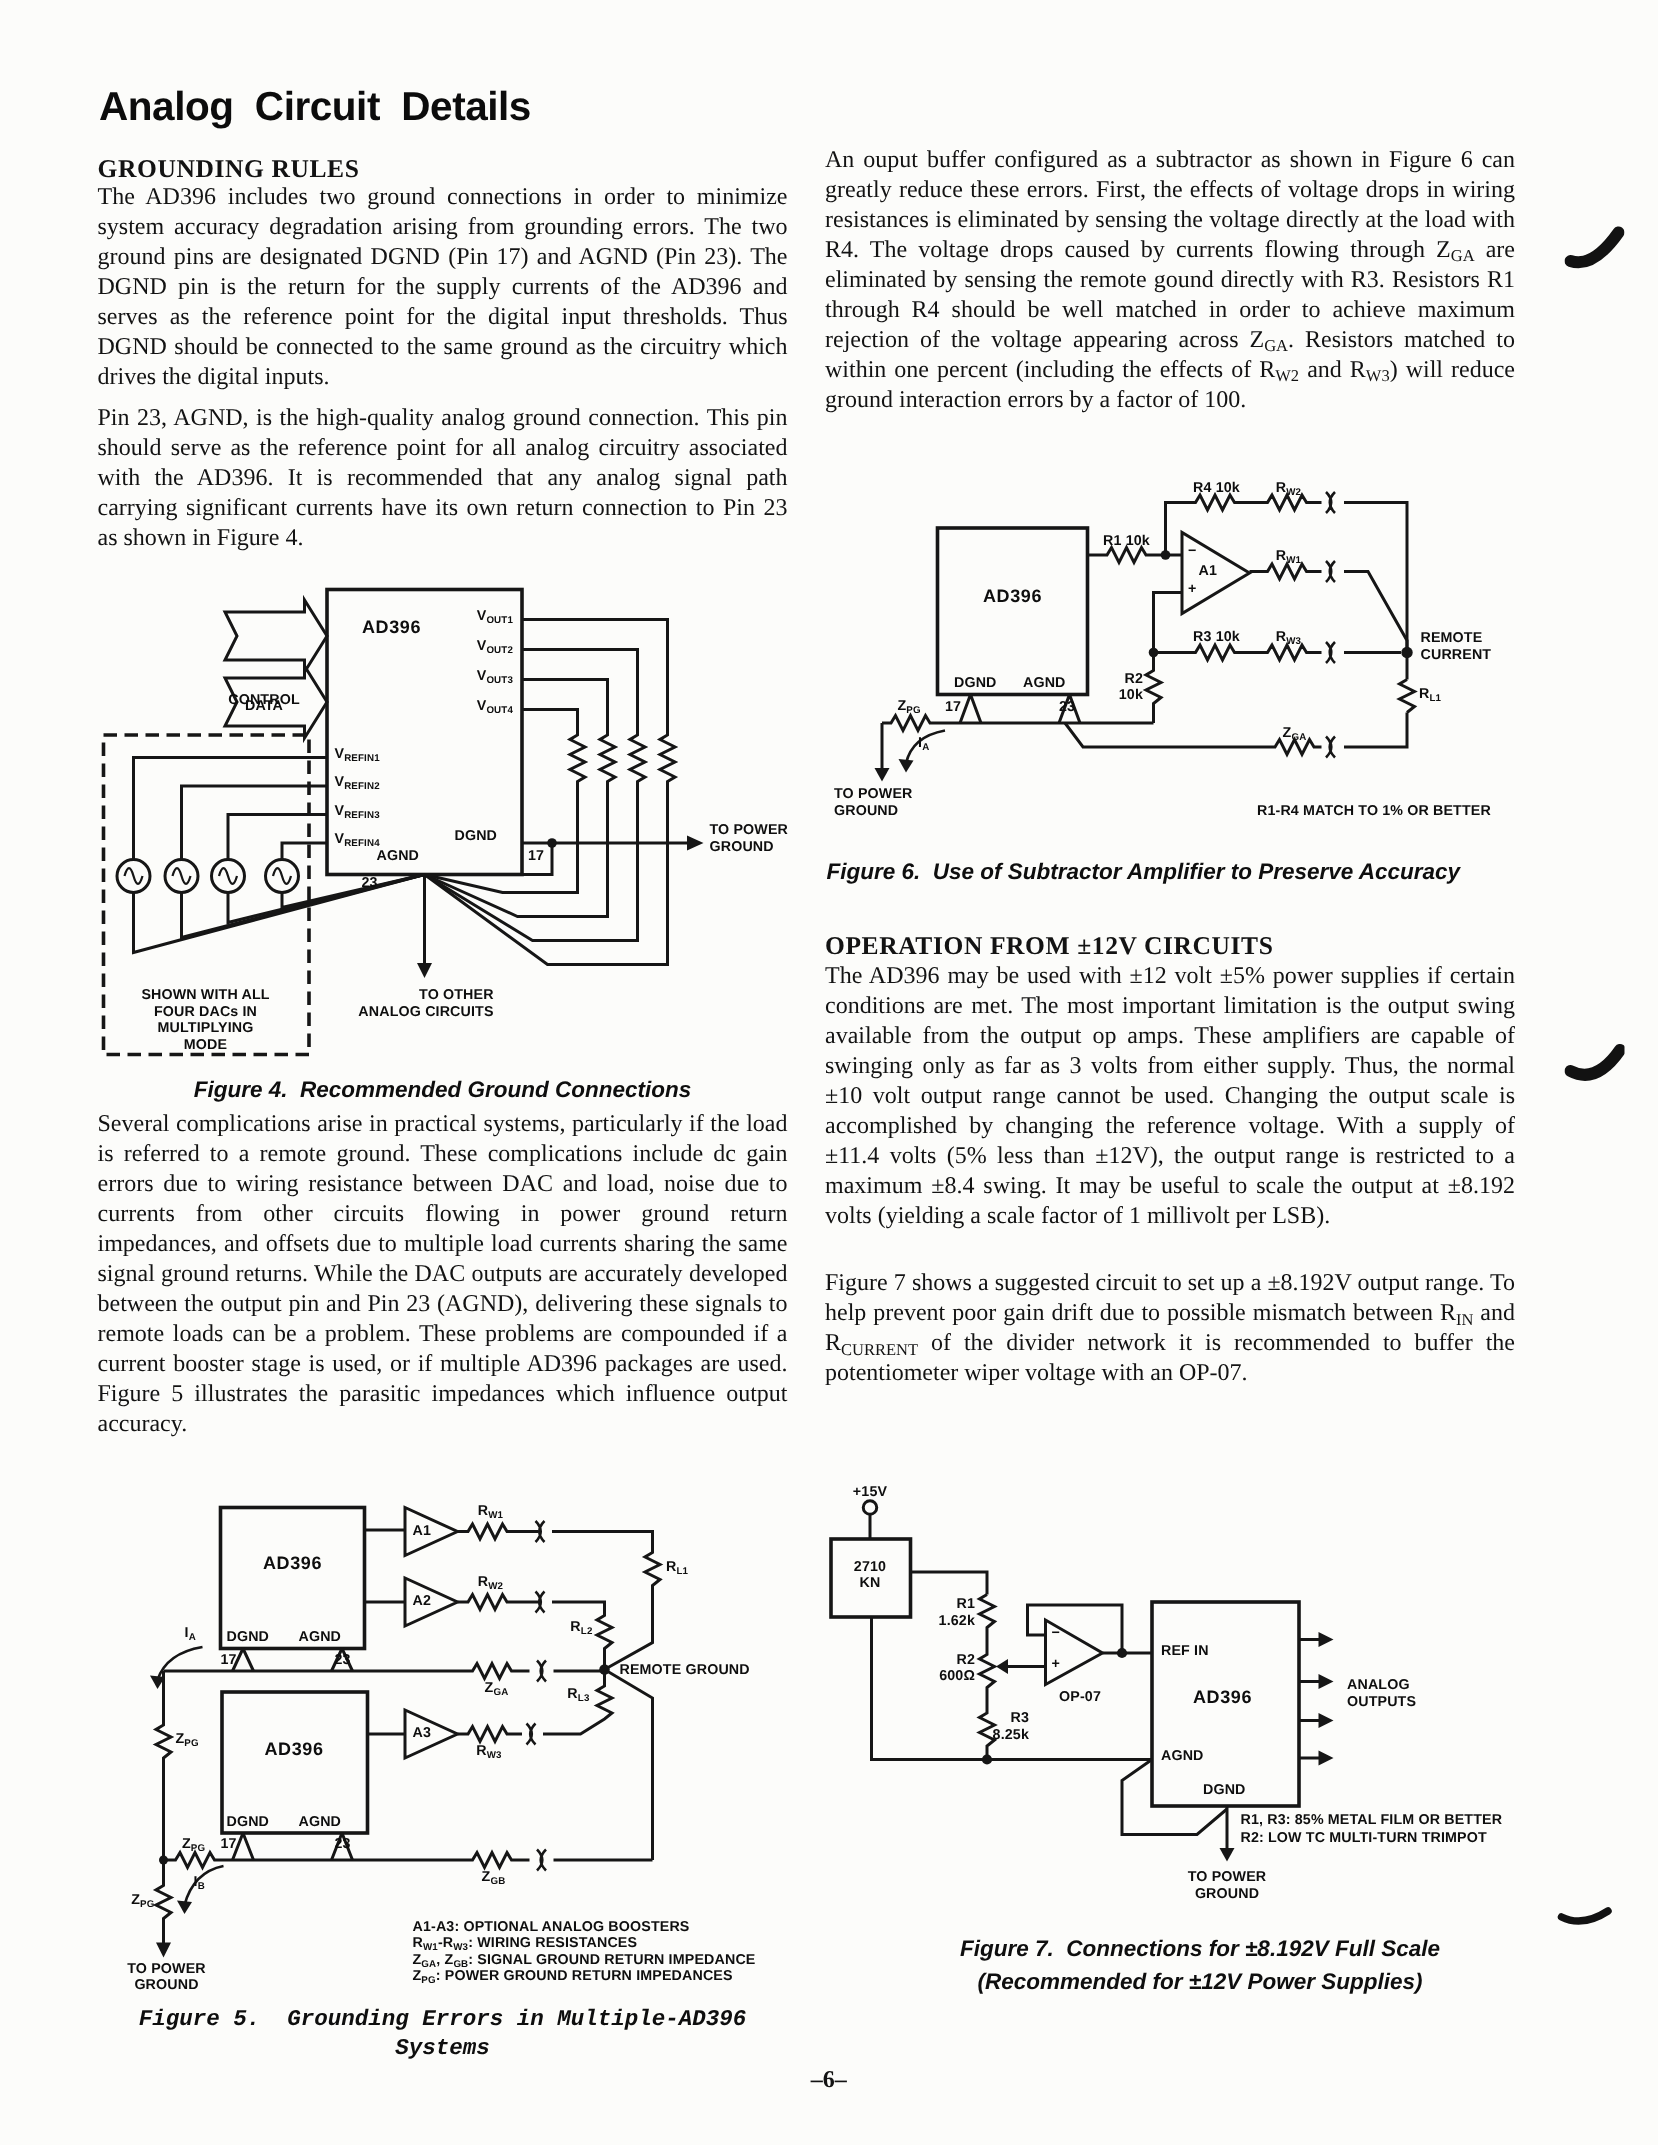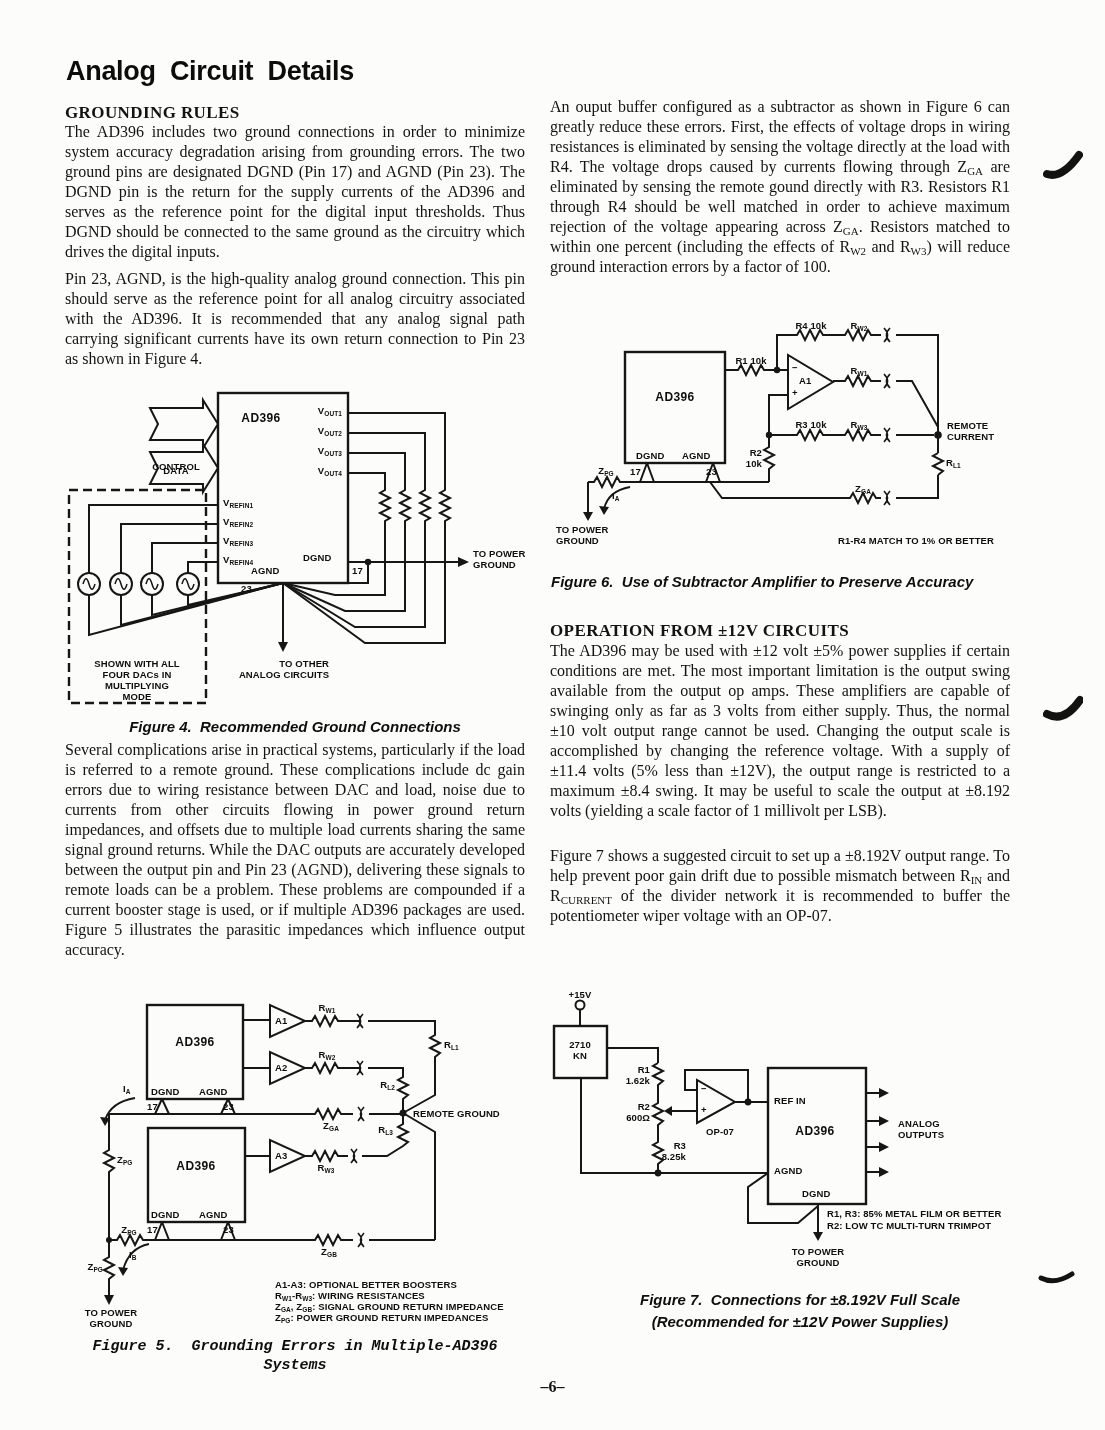--- a/index.html
+++ b/index.html
@@ -177,21 +177,21 @@
   <div class="lbl cc" style="left:266px;top:129px;"><span>Z</span><sub>GA</sub></div>
   <div class="lbl cc" style="left:264px;top:255px;"><span>Z</span><sub>GB</sub></div>
   <div class="lbl" style="left:52px;top:163px;"><span>Z</span><sub>PG</sub></div>
   <div class="lbl cc" style="left:64px;top:233px;"><span>Z</span><sub>PG</sub></div>
   <div class="lbl rr" style="left:38px;top:270px;"><span>Z</span><sub>PG</sub></div>
   <div class="lbl" style="left:58px;top:92px;"><span>I</span><sub>A</sub></div>
   <div class="lbl" style="left:64px;top:258px;"><span>I</span><sub>B</sub></div>
   <div class="lbl" style="left:348px;top:117px;">REMOTE GROUND</div>
   <div class="lbl cc" style="left:46px;top:316px;">TO POWER
 GROUND</div>
-  <div class="lbl" style="left:210px;top:288px;"><span>A1-A3:  OPTIONAL BETTER BOOSTERS</span></div>
+  <div class="lbl" style="left:210px;top:288px;"><span>A1-A3:  OPTIONAL ANALOG BOOSTERS</span></div>
   <div class="lbl" style="left:210px;top:299px;"><span>R</span><sub>W1</sub><span>-R</span><sub>W3</sub><span>:  WIRING RESISTANCES</span></div>
   <div class="lbl" style="left:210px;top:310px;"><span>Z</span><sub>GA</sub><span>, Z</span><sub>GB</sub><span>:  SIGNAL GROUND RETURN IMPEDANCE</span></div>
   <div class="lbl" style="left:210px;top:321px;"><span>Z</span><sub>PG</sub><span>:  POWER GROUND RETURN IMPEDANCES</span></div>
 </div>
 <div class="cap ctr" style="left:65px;top:1337px;width:460px;font-family:Liberation Mono, monospace;">Figure 5.  Grounding Errors in Multiple-AD396 Systems</div>
 
 <div class="body" style="left:550px;top:97px;"><span>An ouput buffer configured as a subtractor as shown in Figure 6 can greatly reduce these errors. First, the effects of voltage drops in wiring resistances is eliminated by sensing the voltage directly at the load with R4. The voltage drops caused by currents flowing through Z</span><sub>GA</sub><span> are eliminated by sensing the remote gound directly with R3. Resistors R1 through R4 should be well matched in order to achieve maximum rejection of the voltage appearing across Z</span><sub>GA</sub><span>. Resistors matched to within one percent (including the effects of R</span><sub>W2</sub><span> and R</span><sub>W3</sub><span>) will reduce ground interaction errors by a factor of 100.</span></div>
 
 <div class="fig" style="left:550px;top:315px;width:490px;height:245px;">
   <svg width="490" height="245" viewBox="0 0 490 245">

